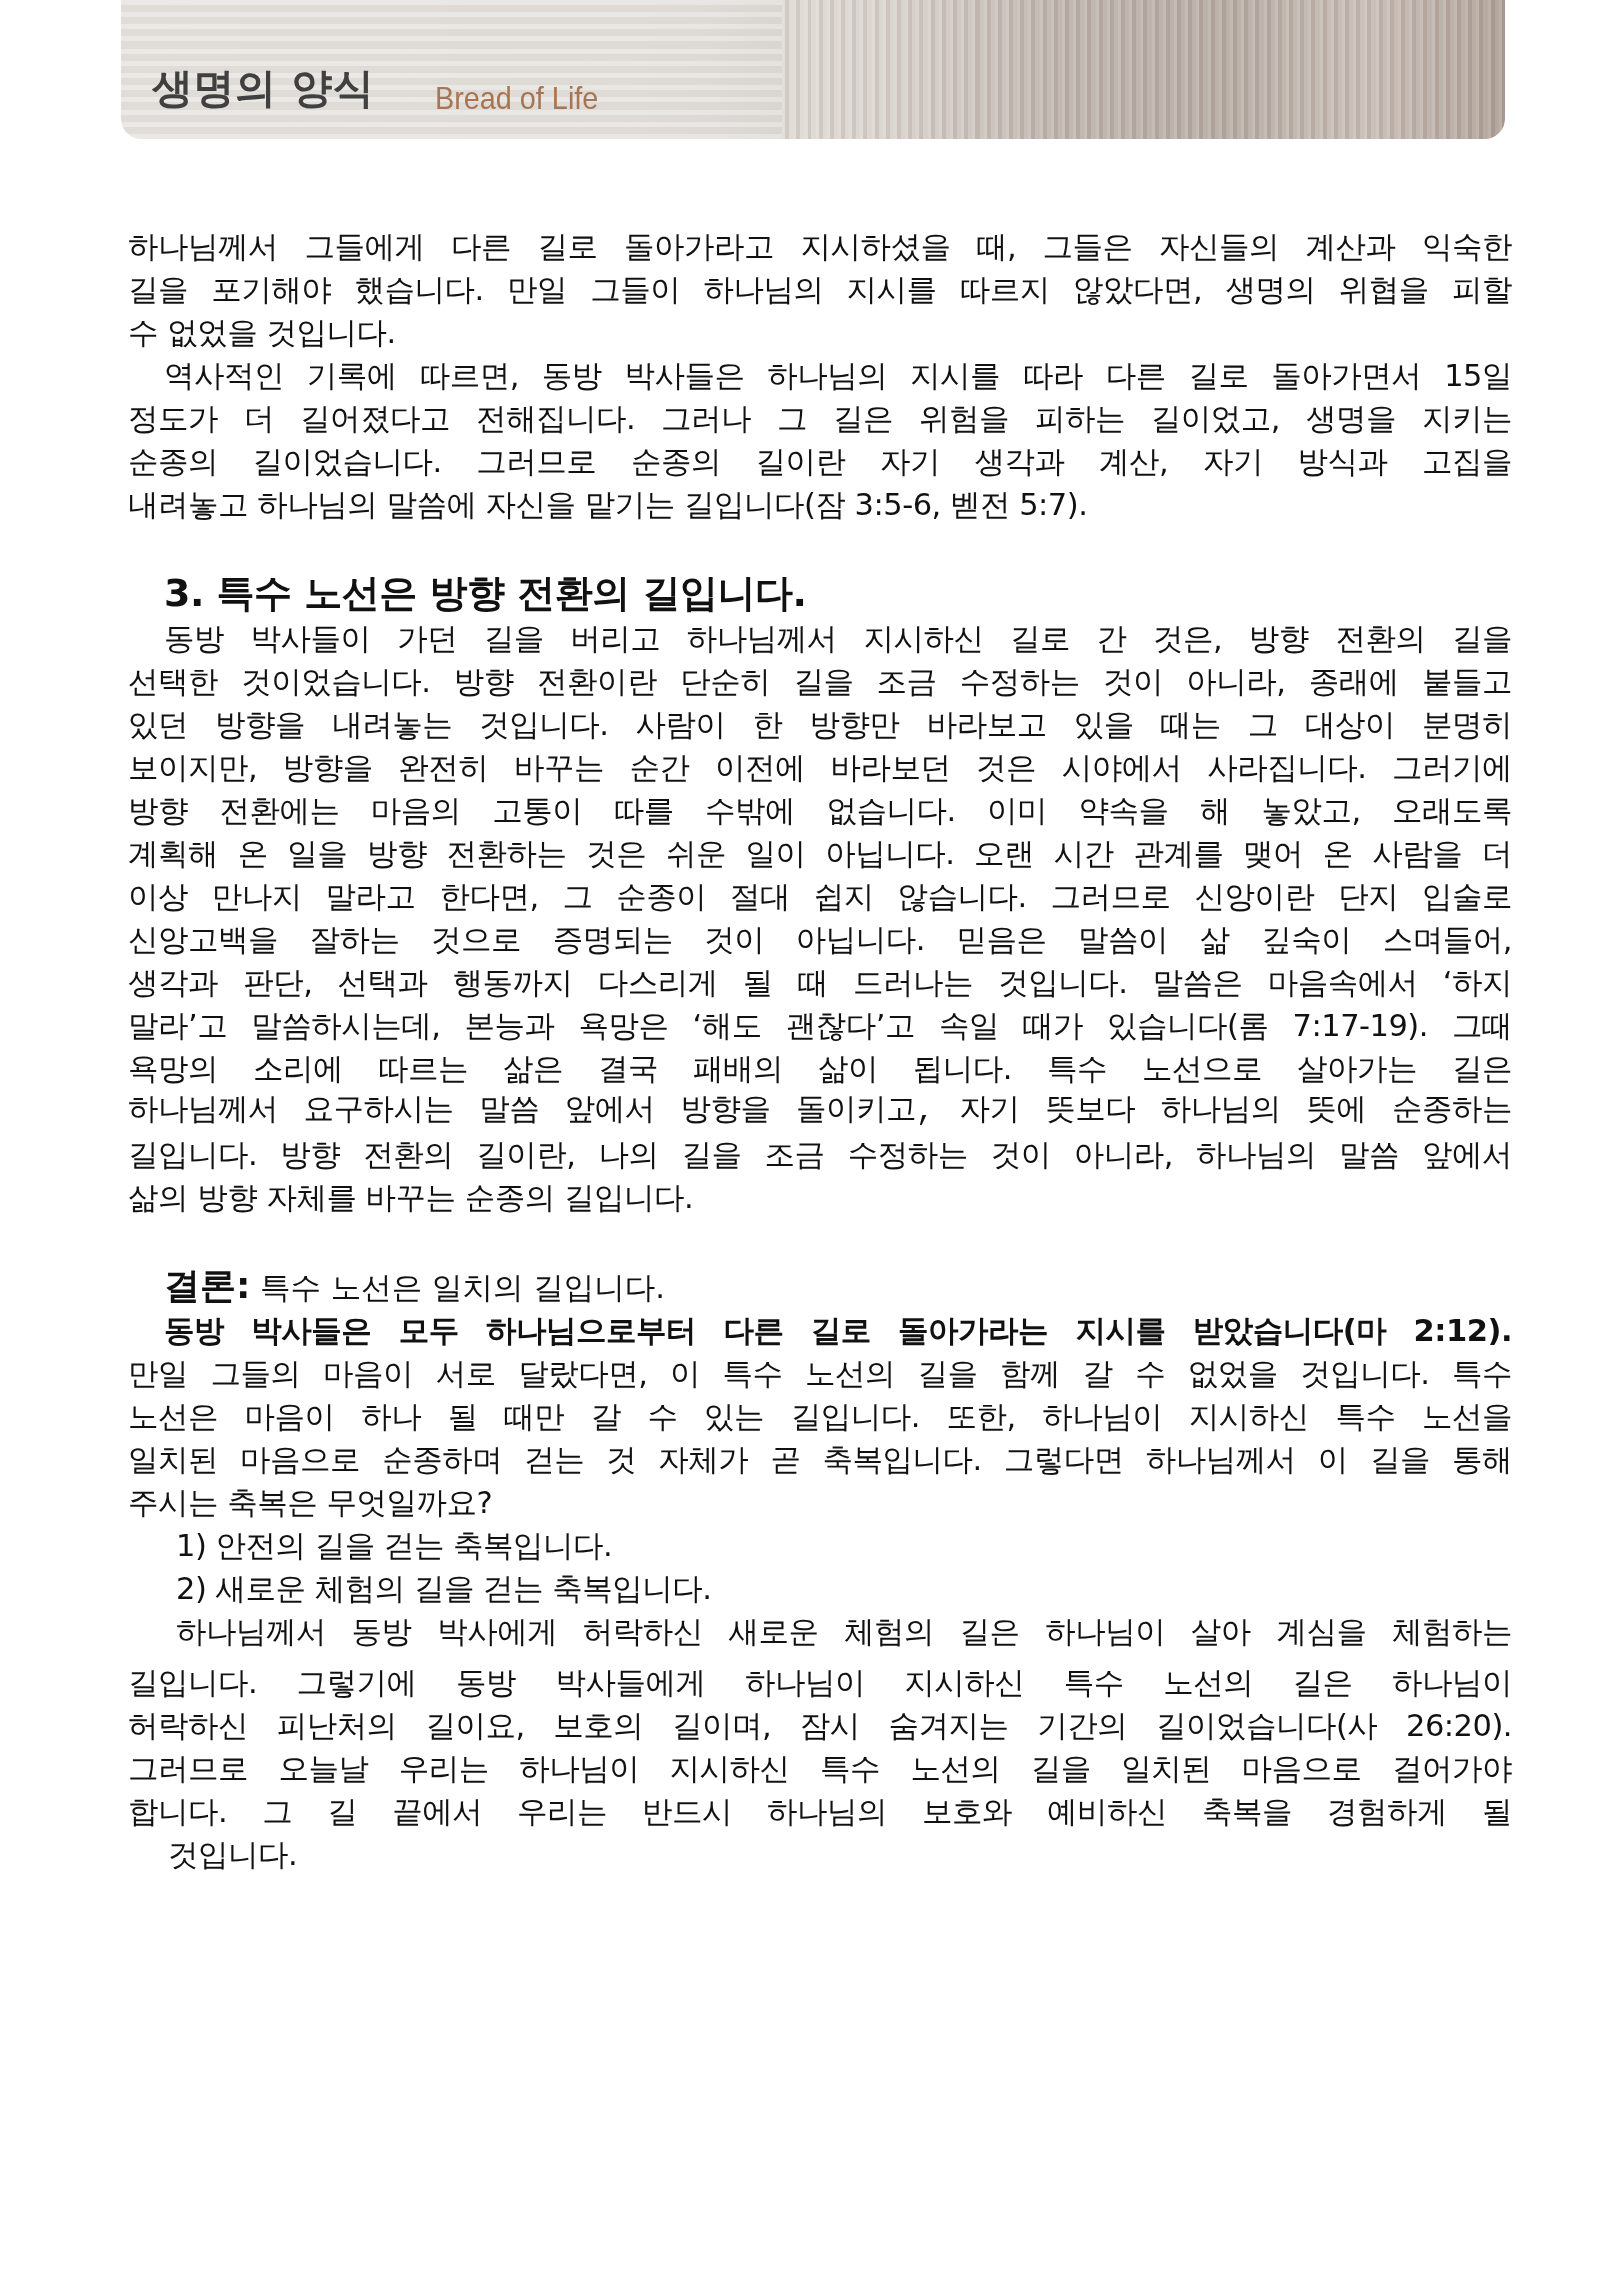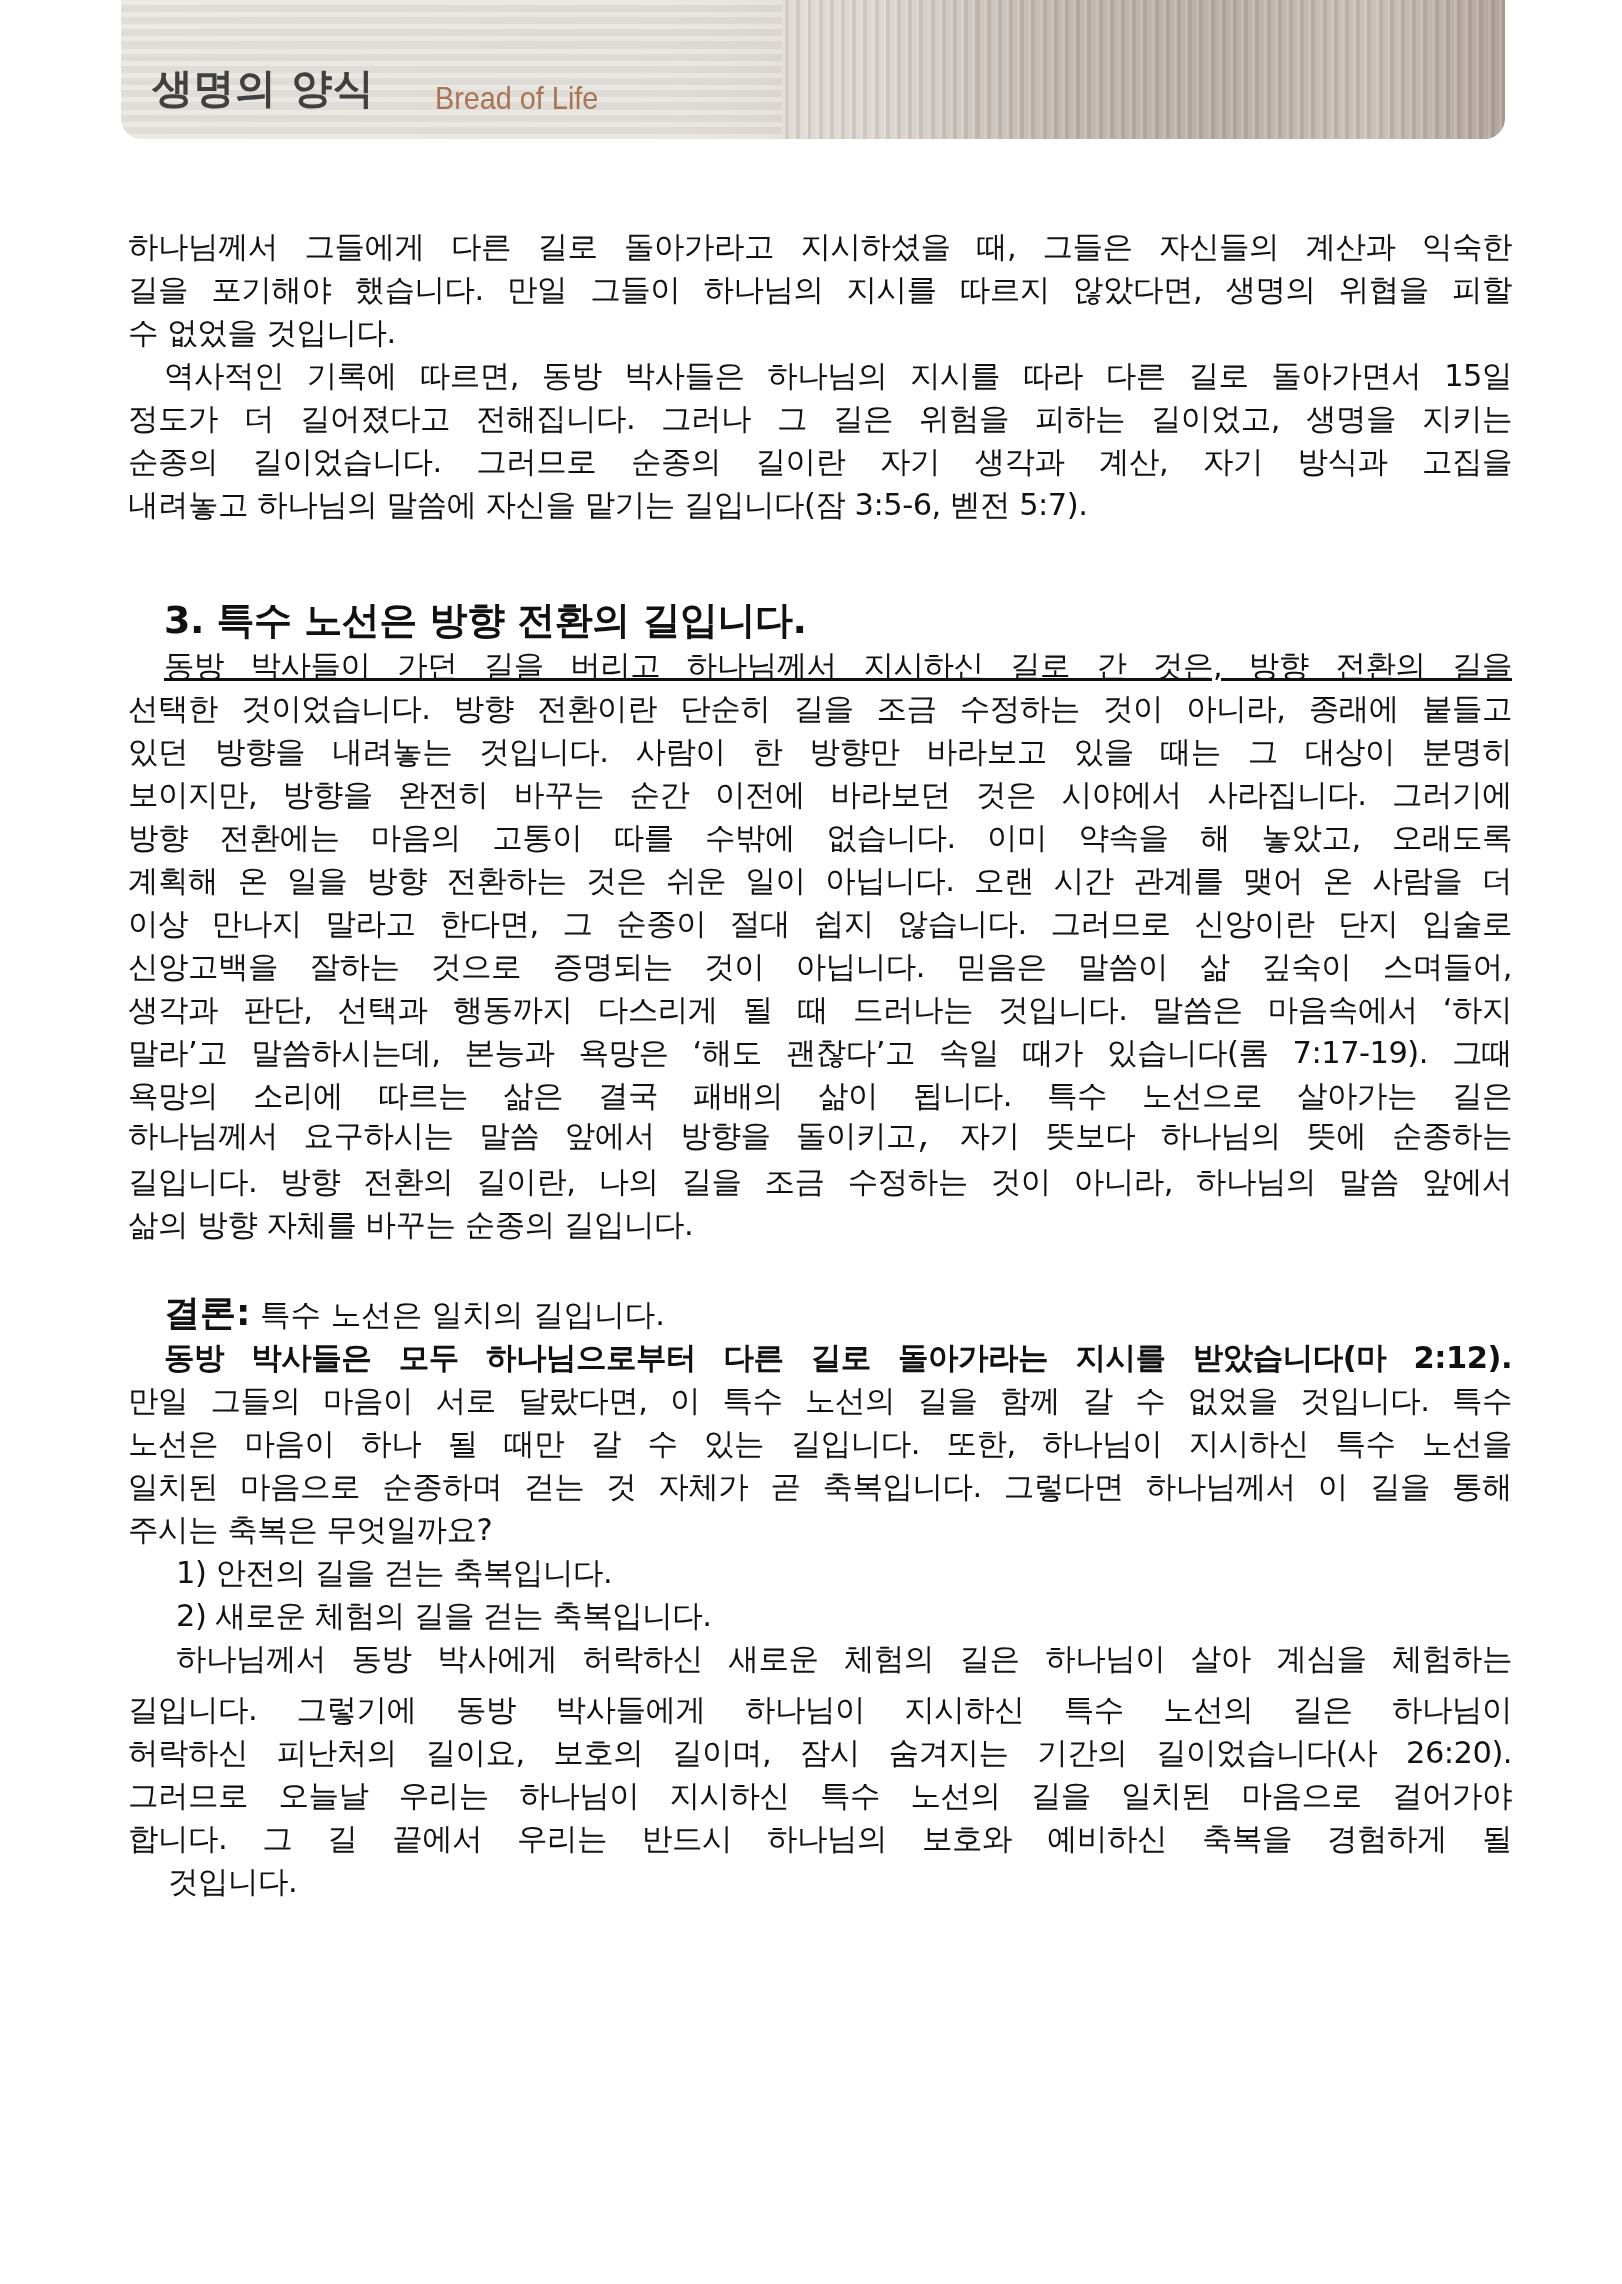--- a/index.html
+++ b/index.html
@@ -16,21 +16,21 @@
               color: #404040; letter-spacing: 0.5px; line-height: 1; }
     .banner-sub { position: absolute; left: 435px; top: 82px; font-size: 32px; color: #a87452;
               font-family: "Liberation Sans", sans-serif; line-height: 1; transform: scaleX(0.9); transform-origin: left; }
     .content { position: absolute; left: 128px; top: 179px; width: 1384px; }
     .line { font-size: 30.5px; line-height: 43px; height: 43px; white-space: nowrap; overflow: visible;
             text-align: justify; text-align-last: justify; letter-spacing: -0.5px; }
     .line.last { text-align-last: left; }
     .line.indent { padding-left: 36px; }
     .line.indent2 { padding-left: 48px; }
     .gap { height: 44px; }
-    .heading { font-size: 38px; line-height: 47px; height: 47px; font-weight: bold; padding-left: 36px; white-space: nowrap; letter-spacing: -0.5px; margin-top: 27px; }
+    .heading { font-size: 38px; line-height: 47px; height: 47px; font-weight: bold; padding-left: 36px; white-space: nowrap; letter-spacing: -0.5px; }
     .conc { font-size: 30.5px; line-height: 46px; height: 46px; padding-left: 36px; white-space: nowrap; }
     .conc .lbl { font-weight: bold; font-size: 36px; }
   </style>
 </head>
 <body>
 
 <div class="banner">
   <div class="stripes"></div>
   <div class="texture"></div>
 </div>
@@ -47,21 +47,21 @@
     <div class="line indent" style="white-space: normal; overflow: hidden;">역사적인 기록에 따르면, 동방 박사들은 하나님의 지시를 따라 다른 길로 돌아가면서 15일</div>
     <div class="line" style="white-space: normal; overflow: hidden;">정도가 더 길어졌다고 전해집니다. 그러나 그 길은 위험을 피하는 길이었고, 생명을 지키는</div>
     <div class="line" style="white-space: normal; overflow: hidden;">순종의 길이었습니다. 그러므로 순종의 길이란 자기 생각과 계산, 자기 방식과 고집을</div>
     <div class="line last" style="white-space: nowrap;">내려놓고 하나님의 말씀에 자신을 맡기는 길입니다(잠 3:5-6, 벧전 5:7).</div>
   </div>
 
   <div class="gap"></div>
 
   <div class="heading">3. 특수 노선은 방향 전환의 길입니다.</div>
   <div>
-    <div class="line indent" style="white-space: normal; overflow: hidden; text-decoration: underline;">동방 박사들이 가던 길을 버리고 하나님께서 지시하신 길로 간 것은, 방향 전환의 길을</div>
+    <div class="line indent" style="white-space: normal; overflow: hidden;">동방 박사들이 가던 길을 버리고 하나님께서 지시하신 길로 간 것은, 방향 전환의 길을</div>
     <div class="line" style="white-space: normal; overflow: hidden;">선택한 것이었습니다. 방향 전환이란 단순히 길을 조금 수정하는 것이 아니라, 종래에 붙들고</div>
     <div class="line" style="white-space: normal; overflow: hidden;">있던 방향을 내려놓는 것입니다. 사람이 한 방향만 바라보고 있을 때는 그 대상이 분명히</div>
     <div class="line" style="white-space: normal; overflow: hidden;">보이지만, 방향을 완전히 바꾸는 순간 이전에 바라보던 것은 시야에서 사라집니다. 그러기에</div>
     <div class="line" style="white-space: normal; overflow: hidden;">방향 전환에는 마음의 고통이 따를 수밖에 없습니다. 이미 약속을 해 놓았고, 오래도록</div>
     <div class="line" style="white-space: normal; overflow: hidden;">계획해 온 일을 방향 전환하는 것은 쉬운 일이 아닙니다. 오랜 시간 관계를 맺어 온 사람을 더</div>
     <div class="line" style="white-space: normal; overflow: hidden;">이상 만나지 말라고 한다면, 그 순종이 절대 쉽지 않습니다. 그러므로 신앙이란 단지 입술로</div>
     <div class="line" style="white-space: normal; overflow: hidden;">신앙고백을 잘하는 것으로 증명되는 것이 아닙니다. 믿음은 말씀이 삶 깊숙이 스며들어,</div>
     <div class="line" style="white-space: normal; overflow: hidden;">생각과 판단, 선택과 행동까지 다스리게 될 때 드러나는 것입니다. 말씀은 마음속에서 ‘하지</div>
     <div class="line" style="white-space: normal; overflow: hidden;">말라’고 말씀하시는데, 본능과 욕망은 ‘해도 괜찮다’고 속일 때가 있습니다(롬 7:17-19). 그때</div>
     <div class="line" style="white-space: normal; overflow: hidden;">욕망의 소리에 따르는 삶은 결국 패배의 삶이 됩니다. 특수 노선으로 살아가는 길은</div>

